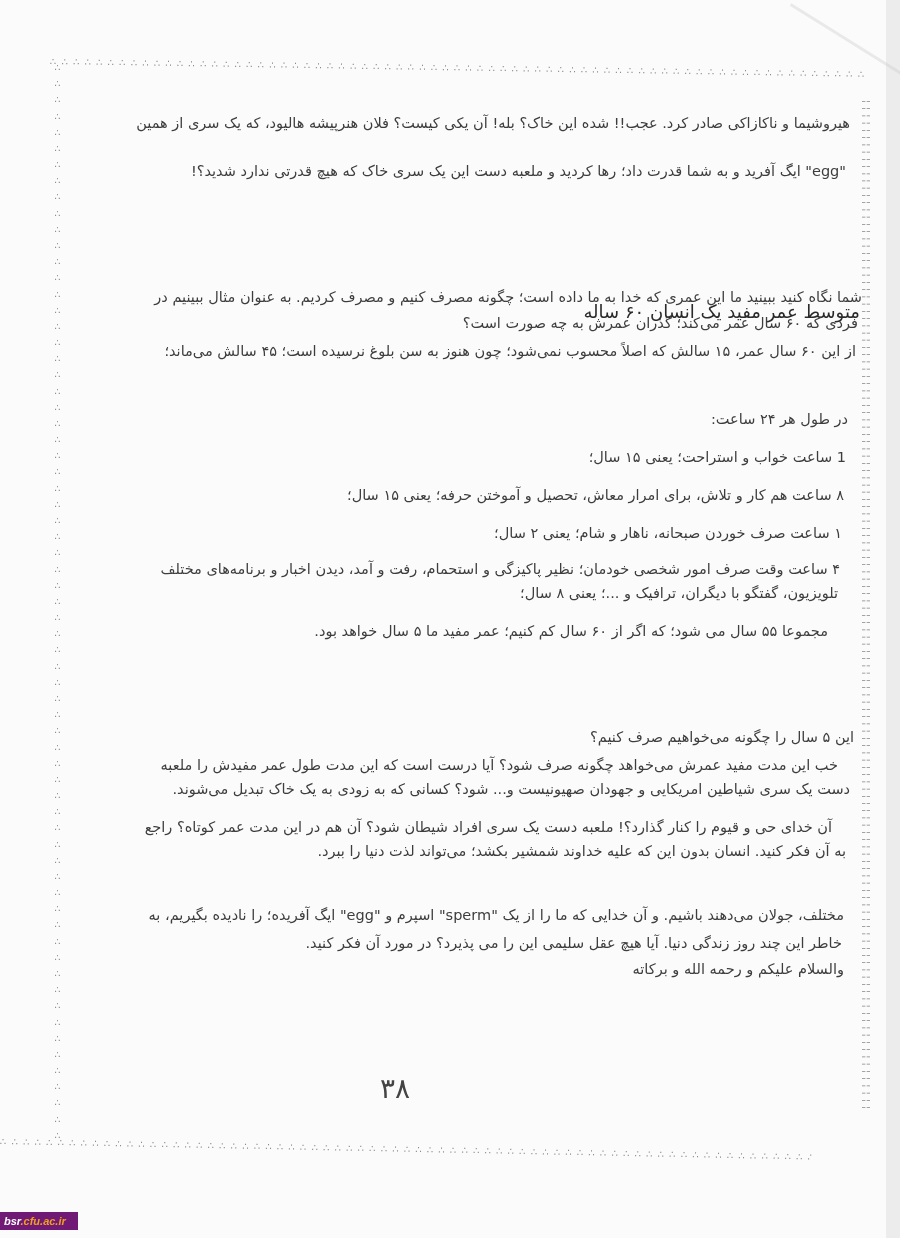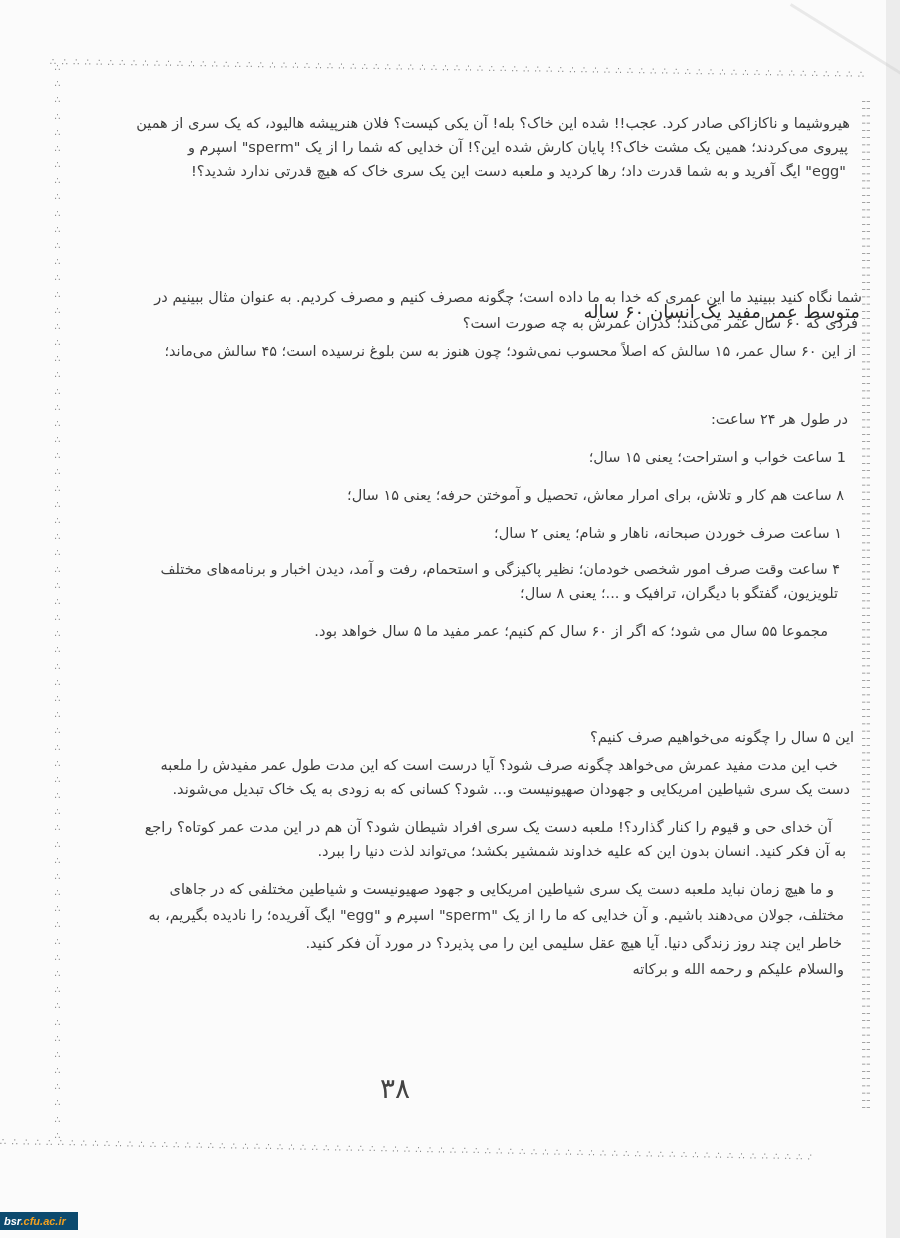--- a/index.html
+++ b/index.html
@@ -43,61 +43,59 @@
   .h {
     position: absolute; right: 0; font-size: 18px; font-weight: normal; white-space: nowrap;
     color: #2a2a2a; font-family: "DejaVu Sans", sans-serif; margin-top: 36px;
   }
   .page-number {
     position: absolute; left: 380px; top: 1072px; font-size: 28px; color: #444;
     font-family: Liberation Sans, sans-serif;
   }
   .watermark {
     position: absolute; left: 0; top: 1212px; width: 74px; height: 18px;
-    background: #0c4a6e; color: #fff; font-size: 11px; font-style: italic;
+    background: #701a75; color: #fff; font-size: 11px; font-style: italic;
     font-weight: bold; line-height: 18px; padding-left: 4px;
     font-family: "Liberation Sans", sans-serif;
   }
   .watermark .dom { color: #f0a020; }
 </style>
 </head>
 <body>
 
 <div class="sheet"></div>
 <div class="sheet-edge"></div>
 <div class="fold"></div>
 
 <div class="border-top border-row" style="color: rgb(138, 138, 138);">∴ ∴ ∴ ∴ ∴ ∴ ∴ ∴ ∴ ∴ ∴ ∴ ∴ ∴ ∴ ∴ ∴ ∴ ∴ ∴ ∴ ∴ ∴ ∴ ∴ ∴ ∴ ∴ ∴ ∴ ∴ ∴ ∴ ∴ ∴ ∴ ∴ ∴ ∴ ∴ ∴ ∴ ∴ ∴ ∴ ∴ ∴ ∴ ∴ ∴ ∴ ∴ ∴ ∴ ∴ ∴ ∴ ∴ ∴ ∴ ∴ ∴ ∴ ∴ ∴ ∴ ∴ ∴ ∴ ∴ ∴ ∴ ∴ ∴ ∴ ∴ ∴ ∴ ∴ ∴ </div>
 <div class="border-left border-row" style="color: rgb(138, 138, 138);">∴ ∴ ∴ ∴ ∴ ∴ ∴ ∴ ∴ ∴ ∴ ∴ ∴ ∴ ∴ ∴ ∴ ∴ ∴ ∴ ∴ ∴ ∴ ∴ ∴ ∴ ∴ ∴ ∴ ∴ ∴ ∴ ∴ ∴ ∴ ∴ ∴ ∴ ∴ ∴ ∴ ∴ ∴ ∴ ∴ ∴ ∴ ∴ ∴ ∴ ∴ ∴ ∴ ∴ ∴ ∴ ∴ ∴ ∴ ∴ ∴ ∴ ∴ ∴ ∴ ∴ ∴ ∴ ∴ ∴ ∴ ∴ ∴ ∴ ∴ ∴ ∴ ∴ ∴ ∴ ∴ ∴ ∴ ∴ ∴ ∴ ∴ ∴ ∴ ∴ ∴ ∴ ∴ ∴ ∴ ∴ ∴ ∴ ∴ ∴ ∴ ∴ ∴ ∴ ∴ ∴ ∴ ∴ ∴ ∴ </div>
 <div class="border-right border-row" style="color: rgb(138, 138, 138);">¦ ¦ ¦ ¦ ¦ ¦ ¦ ¦ ¦ ¦ ¦ ¦ ¦ ¦ ¦ ¦ ¦ ¦ ¦ ¦ ¦ ¦ ¦ ¦ ¦ ¦ ¦ ¦ ¦ ¦ ¦ ¦ ¦ ¦ ¦ ¦ ¦ ¦ ¦ ¦ ¦ ¦ ¦ ¦ ¦ ¦ ¦ ¦ ¦ ¦ ¦ ¦ ¦ ¦ ¦ ¦ ¦ ¦ ¦ ¦ ¦ ¦ ¦ ¦ ¦ ¦ ¦ ¦ ¦ ¦ ¦ ¦ ¦ ¦ ¦ ¦ ¦ ¦ ¦ ¦ ¦ ¦ ¦ ¦ ¦ ¦ ¦ ¦ ¦ ¦ ¦ ¦ ¦ ¦ ¦ ¦ ¦ ¦ ¦ ¦ ¦ ¦ ¦ ¦ ¦ ¦ ¦ ¦ ¦ ¦ ¦ ¦ ¦ ¦ ¦ ¦ ¦ ¦ ¦ ¦ ¦ ¦ ¦ ¦ ¦ ¦ ¦ ¦ ¦ ¦ ¦ ¦ ¦ ¦ ¦ ¦ ¦ ¦ ¦ ¦ </div>
 <div class="border-bottom border-row" style="color: rgb(138, 138, 138);">∴ ∴ ∴ ∴ ∴ ∴ ∴ ∴ ∴ ∴ ∴ ∴ ∴ ∴ ∴ ∴ ∴ ∴ ∴ ∴ ∴ ∴ ∴ ∴ ∴ ∴ ∴ ∴ ∴ ∴ ∴ ∴ ∴ ∴ ∴ ∴ ∴ ∴ ∴ ∴ ∴ ∴ ∴ ∴ ∴ ∴ ∴ ∴ ∴ ∴ ∴ ∴ ∴ ∴ ∴ ∴ ∴ ∴ ∴ ∴ ∴ ∴ ∴ ∴ ∴ ∴ ∴ ∴ ∴ ∴ ∴ ∴ ∴ ∴ ∴ ∴ ∴ ∴ ∴ ∴ </div>
 
 <div class="content">
   <div class="p" style="top:16px; right:-10px;">هیروشیما و ناکازاکی صادر کرد. عجب!! شده این خاک؟ بله! آن یکی کیست؟ فلان هنرپیشه هالیود، که یک سری از همین</div>
-  <div class="p" style="top:40px; right:-8px;">پیروی می‌کردند؛ همین یک مشت خاک؟! پایان کارش شده این؟! آن خدایی که شما را از یک "sperm" اسپرم و</div>
   <div class="p" style="top:64px; right:-6px;">"egg" ایگ آفرید و به شما قدرت داد؛ رها کردید و ملعبه دست این یک سری خاک که هیچ قدرتی ندارد شدید؟!</div>
 
   <div class="h" style="top:165px; right:-20px;">متوسط عمر مفید یک انسان ۶۰ ساله</div>
   <div class="p" style="top:190px; right:-22px;">شما نگاه کنید ببینید ما این عمری که خدا به ما داده است؛ چگونه مصرف کنیم و مصرف کردیم. به عنوان مثال ببینیم در</div>
   <div class="p" style="top:216px; right:-18px;">فردی که ۶۰ سال عمر می‌کند؛ گذران عمرش به چه صورت است؟</div>
   <div class="p" style="top:244px; right:-16px;">از این ۶۰ سال عمر، ۱۵ سالش که اصلاً محسوب نمی‌شود؛ چون هنوز به سن بلوغ نرسیده است؛ ۴۵ سالش می‌ماند؛</div>
   <div class="p" style="top:312px; right:-8px;">در طول هر ۲۴ ساعت:</div>
   <div class="p" style="top:350px; right:-6px;">1 ساعت خواب و استراحت؛ یعنی ۱۵ سال؛</div>
   <div class="p" style="top:388px; right:-4px;">۸ ساعت هم کار و تلاش، برای امرار معاش، تحصیل و آموختن حرفه؛ یعنی ۱۵ سال؛</div>
   <div class="p" style="top:426px; right:-2px;">۱ ساعت صرف خوردن صبحانه، ناهار و شام؛  یعنی ۲ سال؛</div>
   <div class="p" style="top:462px; right:0px;">۴ ساعت وقت صرف امور شخصی خودمان؛ نظیر پاکیزگی و استحمام، رفت و آمد، دیدن اخبار و برنامه‌های مختلف</div>
   <div class="p" style="top:486px; right:2px;">تلویزیون، گفتگو با دیگران، ترافیک و ...؛ یعنی ۸ سال؛</div>
   <div class="p" style="top:524px; right:12px;">مجموعا ۵۵ سال می شود؛ که اگر از ۶۰ سال کم کنیم؛ عمر مفید ما ۵ سال خواهد بود.</div>
 
   <div class="p" style="top:630px; right:-14px;">این ۵ سال را چگونه می‌خواهیم صرف کنیم؟</div>
   <div class="p" style="top:658px; right:2px;">خب این مدت مفید عمرش می‌خواهد چگونه صرف شود؟ آیا درست است که این مدت طول عمر مفیدش را ملعبه</div>
   <div class="p" style="top:682px; right:-10px;">دست یک سری شیاطین امریکایی و جهودان صهیونیست و... شود؟ کسانی که به زودی به یک خاک تبدیل می‌شوند.</div>
   <div class="p" style="top:720px; right:8px;">آن خدای حی و قیوم را کنار گذارد؟! ملعبه دست یک سری افراد شیطان شود؟ آن هم در این مدت عمر کوتاه؟ راجع</div>
   <div class="p" style="top:744px; right:-6px;">به آن فکر کنید. انسان بدون این که علیه خداوند شمشیر بکشد؛ می‌تواند لذت دنیا را ببرد.</div>
-  <div class="p" style="top:782px; right:6px;">و ما هیچ زمان نباید ملعبه دست یک سری شیاطین امریکایی و جهود صهیونیست و شیاطین مختلفی که در جاهای</div>
   <div class="p" style="top:808px; right:-4px;">مختلف، جولان می‌دهند باشیم. و آن خدایی که ما را از یک "sperm" اسپرم و "egg" ایگ آفریده؛ را نادیده بگیریم، به</div>
   <div class="p" style="top:836px; right:-2px;">خاطر این چند روز زندگی دنیا. آیا هیچ عقل سلیمی این را می پذیرد؟ در مورد آن فکر کنید.</div>
   <div class="p" style="top:862px; right:-4px; left:auto;">والسلام علیکم و رحمه الله و برکاته</div>
 </div>
 
 <div class="page-number">۳۸</div>
 
 <div class="watermark">
   <span>bsr</span><span class="dom">.cfu.ac.ir</span>
 </div>

